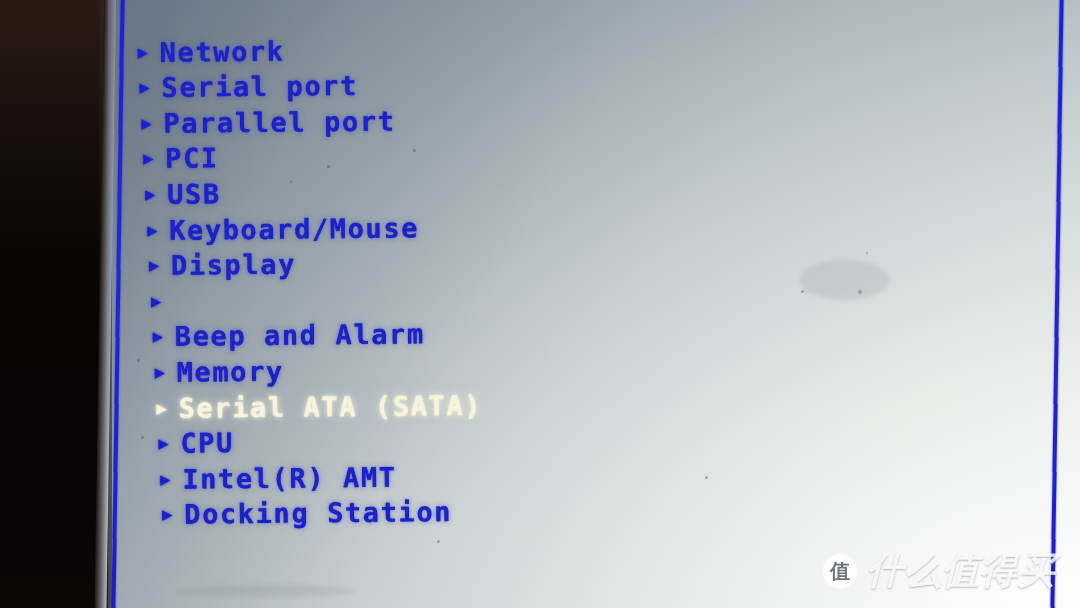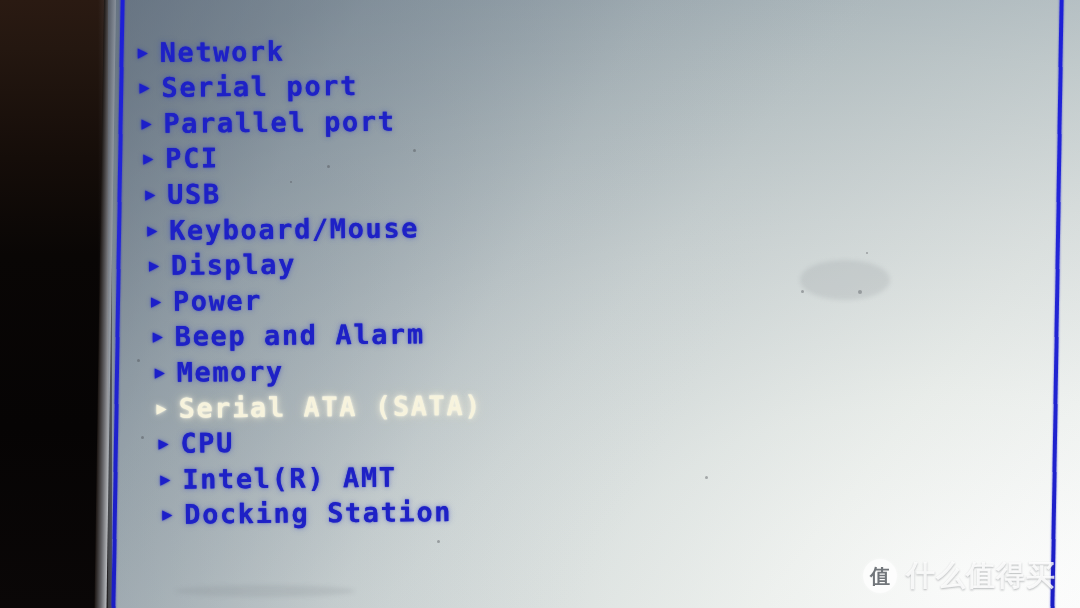--- a/index.html
+++ b/index.html
@@ -193,25 +193,26 @@
     color: rgba(95,100,105,.95);
     font-family: "DejaVu Sans", sans-serif;
     font-size: 20px;
     font-weight: 700;
     line-height: 34px;
     text-align: center;
     box-shadow: 0 0 3px rgba(255,255,255,.5);
   }
   .wm-text {
     font-family: "DejaVu Sans", sans-serif;
-    font-size: 29px;
+    font-size: 37px;
     font-weight: 700;
     color: rgba(255,255,255,.88);
     letter-spacing: 1px;
     text-shadow: 0 1px 2px rgba(90,95,100,.45);
+    font-style: italic;
   }
 </style>
 </head>
 <body>
 
 <div id="screenshot">
 
   <div class="panel"></div>
   <div class="panel-shade"></div>
 
@@ -258,21 +259,20 @@
       <div class="menu-item" style="left: 147.75px; top: 213px;">
         <span class="item-arrow">▶</span>
         <span class="item-label">Keyboard/Mouse</span>
       </div>
       <div class="menu-item" style="left: 149.3px; top: 248.6px;">
         <span class="item-arrow">▶</span>
         <span class="item-label">Display</span>
       </div>
       <div class="menu-item" style="left: 150.85px; top: 284.2px;">
         <span class="item-arrow">▶</span>
-        <span class="item-label">Power</span>
       </div>
       <div class="menu-item" style="left: 152.4px; top: 319.8px;">
         <span class="item-arrow">▶</span>
         <span class="item-label">Beep and Alarm</span>
       </div>
       <div class="menu-item" style="left: 153.95px; top: 355.4px;">
         <span class="item-arrow">▶</span>
         <span class="item-label">Memory</span>
       </div>
       <div class="menu-item selected" style="left: 155.5px; top: 391px;">

